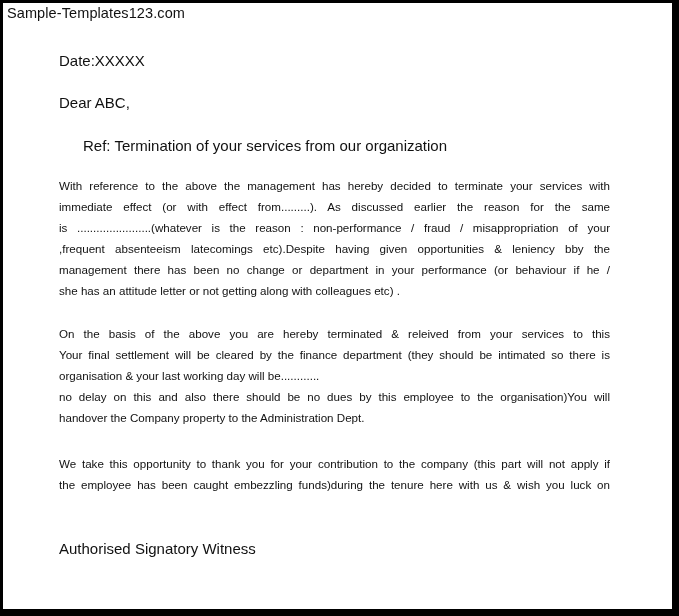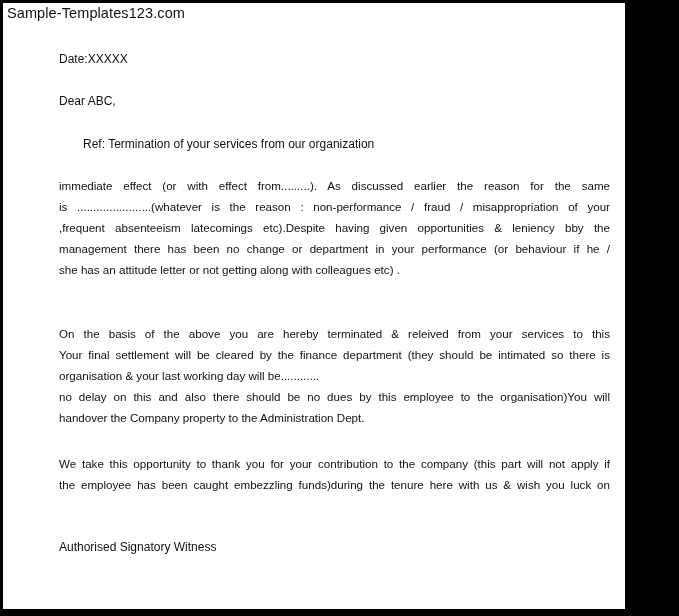--- a/index.html
+++ b/index.html
@@ -12,37 +12,37 @@
       height: 616px;
       position: relative;
       overflow: hidden;
       font-family: "Liberation Sans", "DejaVu Sans", sans-serif;
       color: #111;
     }
     .page {
       position: absolute;
       left: 3px;
       top: 3px;
-      width: 622px;
+      width: 669px;
       height: 606px;
       background: #fff;
       box-sizing: border-box;
     }
     .watermark {
       position: absolute;
       left: 4px;
       top: 2px;
       font-size: 14.5px;
       color: #111;
       letter-spacing: 0.1px;
     }
     .line {
       position: absolute;
       left: 56px;
-      font-size: 12px;
+      font-size: 15px;
       white-space: nowrap;
       color: #111;
     }
     .para {
       position: absolute;
       left: 56px;
       width: 551px;
       font-size: 11.6px;
       line-height: 21px;
       color: #111;
@@ -62,20 +62,21 @@
 <body>
 
 <div class="page">
   <div class="watermark">Sample-Templates123.com</div>
 
   <div class="line" style="top:49px;">Date:XXXXX</div>
   <div class="line" style="top:91px;">Dear ABC,</div>
   <div class="line" style="top:134px;margin-left:24px;">Ref: Termination of your services from our organization</div>
 
   <div class="para" style="top:172px;">
+    <span class="row">With reference to the above the management has hereby decided to terminate your services with</span>
     <span class="row">immediate effect (or with effect from.........). As discussed earlier the reason for the same</span>
     <span class="row">is .......................(whatever is the reason : non-performance / fraud / misappropriation of your</span>
     <span class="row">,frequent absenteeism latecomings etc).Despite having given opportunities &amp; leniency bby the</span>
     <span class="row">management there has been no change or department in your performance (or behaviour if he /</span>
     <span class="row last">she has an attitude letter or not getting along with colleagues etc) .</span>
   </div>
 
   <div class="para" style="top:320px;">
     <span class="row">On the basis of the above you are hereby terminated &amp; releived from your services to this</span>
     <span class="row">Your final settlement will be cleared by the finance department (they should be intimated so there is</span>

